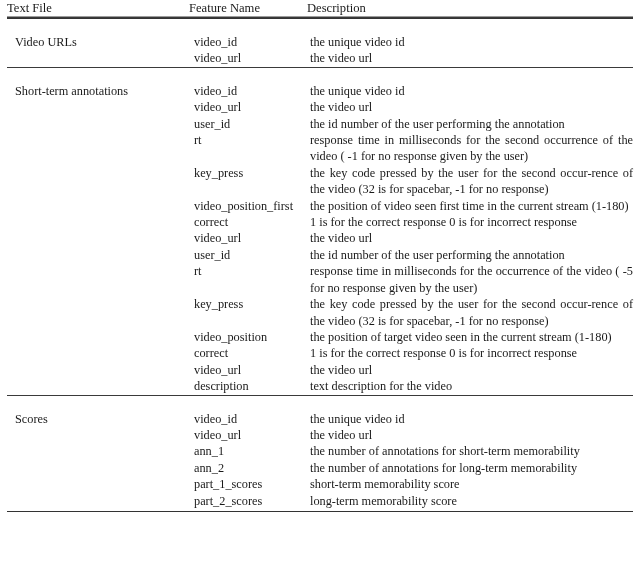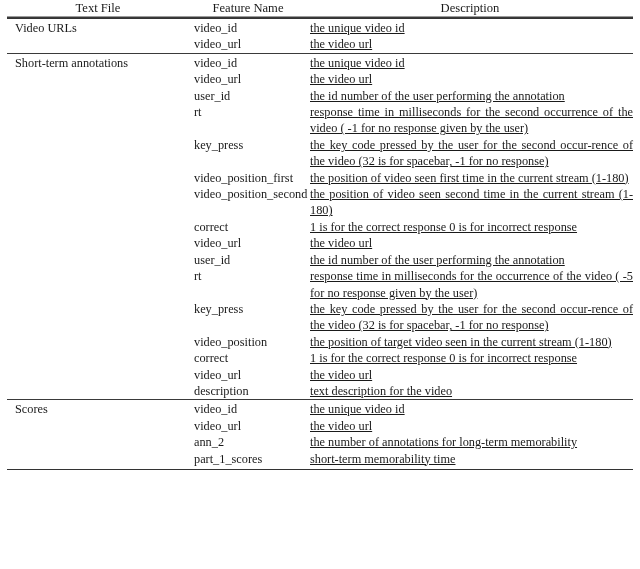--- a/index.html
+++ b/index.html
@@ -32,21 +32,20 @@
 
   thead th {
     text-align: left;
     font-weight: normal;
     padding: 1px 0 2px 0;
     vertical-align: bottom;
     font-size: 12.6px;
   }
   thead tr.header-row th {
     border-bottom: 1.6px solid #333333;
-    text-align: center;
   }
   
   thead tr.header-row th {
     box-shadow: inset 0 -3.2px 0 -1.6px #3a3a3a;
   }
 
   tbody tr td {
     padding: 0;
     vertical-align: top;
     line-height: 16.4px;
@@ -58,24 +57,23 @@
   td.feature-cell {
     padding-left: 5px;
     white-space: nowrap;
     margin-left: 43px;
   }
   td.desc-cell {
     padding-left: 3px;
     text-align: justify;
     text-justify: inter-word;
     hyphens: manual;
-    text-decoration: underline;
   }
   tbody tr.section-start > td {
-    padding-top: 1px;
+    padding-top: 15px;
   }
   tbody tr.section-start > td {
     border-top: 1.1px solid #3a3a3a;
   }
   tbody tr.first-section > td {
     border-top: none;
   }
   .bottom-rule {
     width: 626px;
     margin-left: 7px;
@@ -137,25 +135,20 @@
           <td class="feature-cell">key_press</td>
           <td class="desc-cell">the key code pressed by the user for the second occur-rence of the video (32 is for spacebar, -1 for no response)</td>
         </tr>
         <tr>
           <td class="file-cell"></td>
           <td class="feature-cell">video_position_first</td>
           <td class="desc-cell">the position of video seen first time in the current stream (1-180)</td>
         </tr>
         <tr>
           <td class="file-cell"></td>
-          <td class="feature-cell">video_position_second</td>
-          <td class="desc-cell">the position of video seen second time in the current stream (1-180)</td>
-        </tr>
-        <tr>
-          <td class="file-cell"></td>
           <td class="feature-cell">correct</td>
           <td class="desc-cell">1 is for the correct response 0 is for incorrect response</td>
         </tr>
         <tr>
           <td class="file-cell"></td>
           <td class="feature-cell">video_url</td>
           <td class="desc-cell">the video url</td>
         </tr>
         <tr>
           <td class="file-cell"></td>
@@ -197,24 +190,34 @@
           <td class="feature-cell">video_id</td>
           <td class="desc-cell">the unique video id</td>
         </tr>
         <tr>
           <td class="file-cell"></td>
           <td class="feature-cell">video_url</td>
           <td class="desc-cell">the video url</td>
         </tr>
         <tr>
           <td class="file-cell"></td>
+          <td class="feature-cell">ann_1</td>
+          <td class="desc-cell">the number of annotations for short-term memorability</td>
+        </tr>
+        <tr>
+          <td class="file-cell"></td>
           <td class="feature-cell">ann_2</td>
           <td class="desc-cell">the number of annotations for long-term memorability</td>
         </tr>
         <tr>
           <td class="file-cell"></td>
           <td class="feature-cell">part_1_scores</td>
-          <td class="desc-cell">short-term memorability time</td>
+          <td class="desc-cell">short-term memorability score</td>
+        </tr>
+        <tr>
+          <td class="file-cell"></td>
+          <td class="feature-cell">part_2_scores</td>
+          <td class="desc-cell">long-term memorability score</td>
         </tr>
       </tbody>
   </table>
   <div class="bottom-rule"></div>
 </div>
 
 </body></html>

